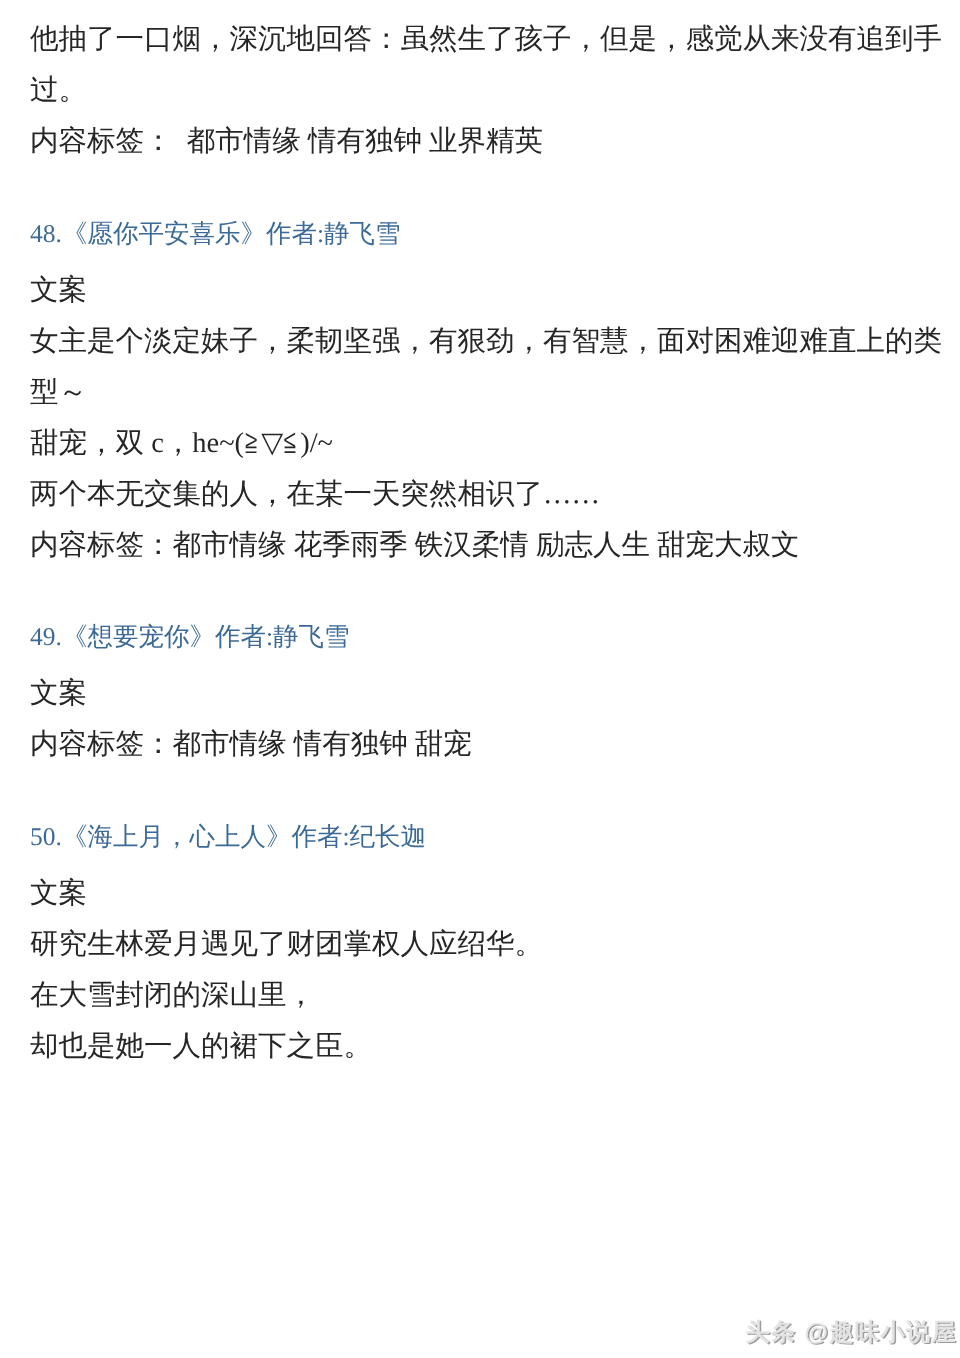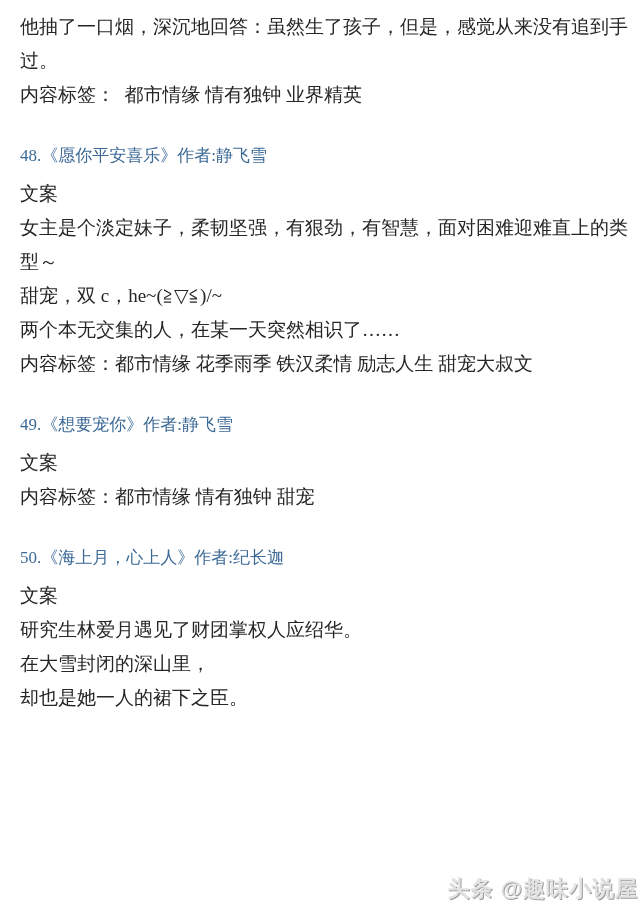--- a/index.html
+++ b/index.html
@@ -32,21 +32,21 @@
     font-size: 17px;
     font-weight: normal;
     line-height: 34px;
     color: var(--heading-color, #3c6a96);
   }
   .watermark {
     position: absolute;
     top: 872px;
     right: 12px;
     font-family: "Liberation Sans", "DejaVu Sans", sans-serif;
-    font-size: 22px;
+    font-size: 16px;
     font-weight: bold;
     color: var(--watermark-color, #e3e3e3);
     text-shadow: 1px 1px 0 #9c9c9c, -1px -1px 0 #ffffff;
     letter-spacing: 1px;
   }
 </style>
 </head>
 <body>
 
 <div class="page">

